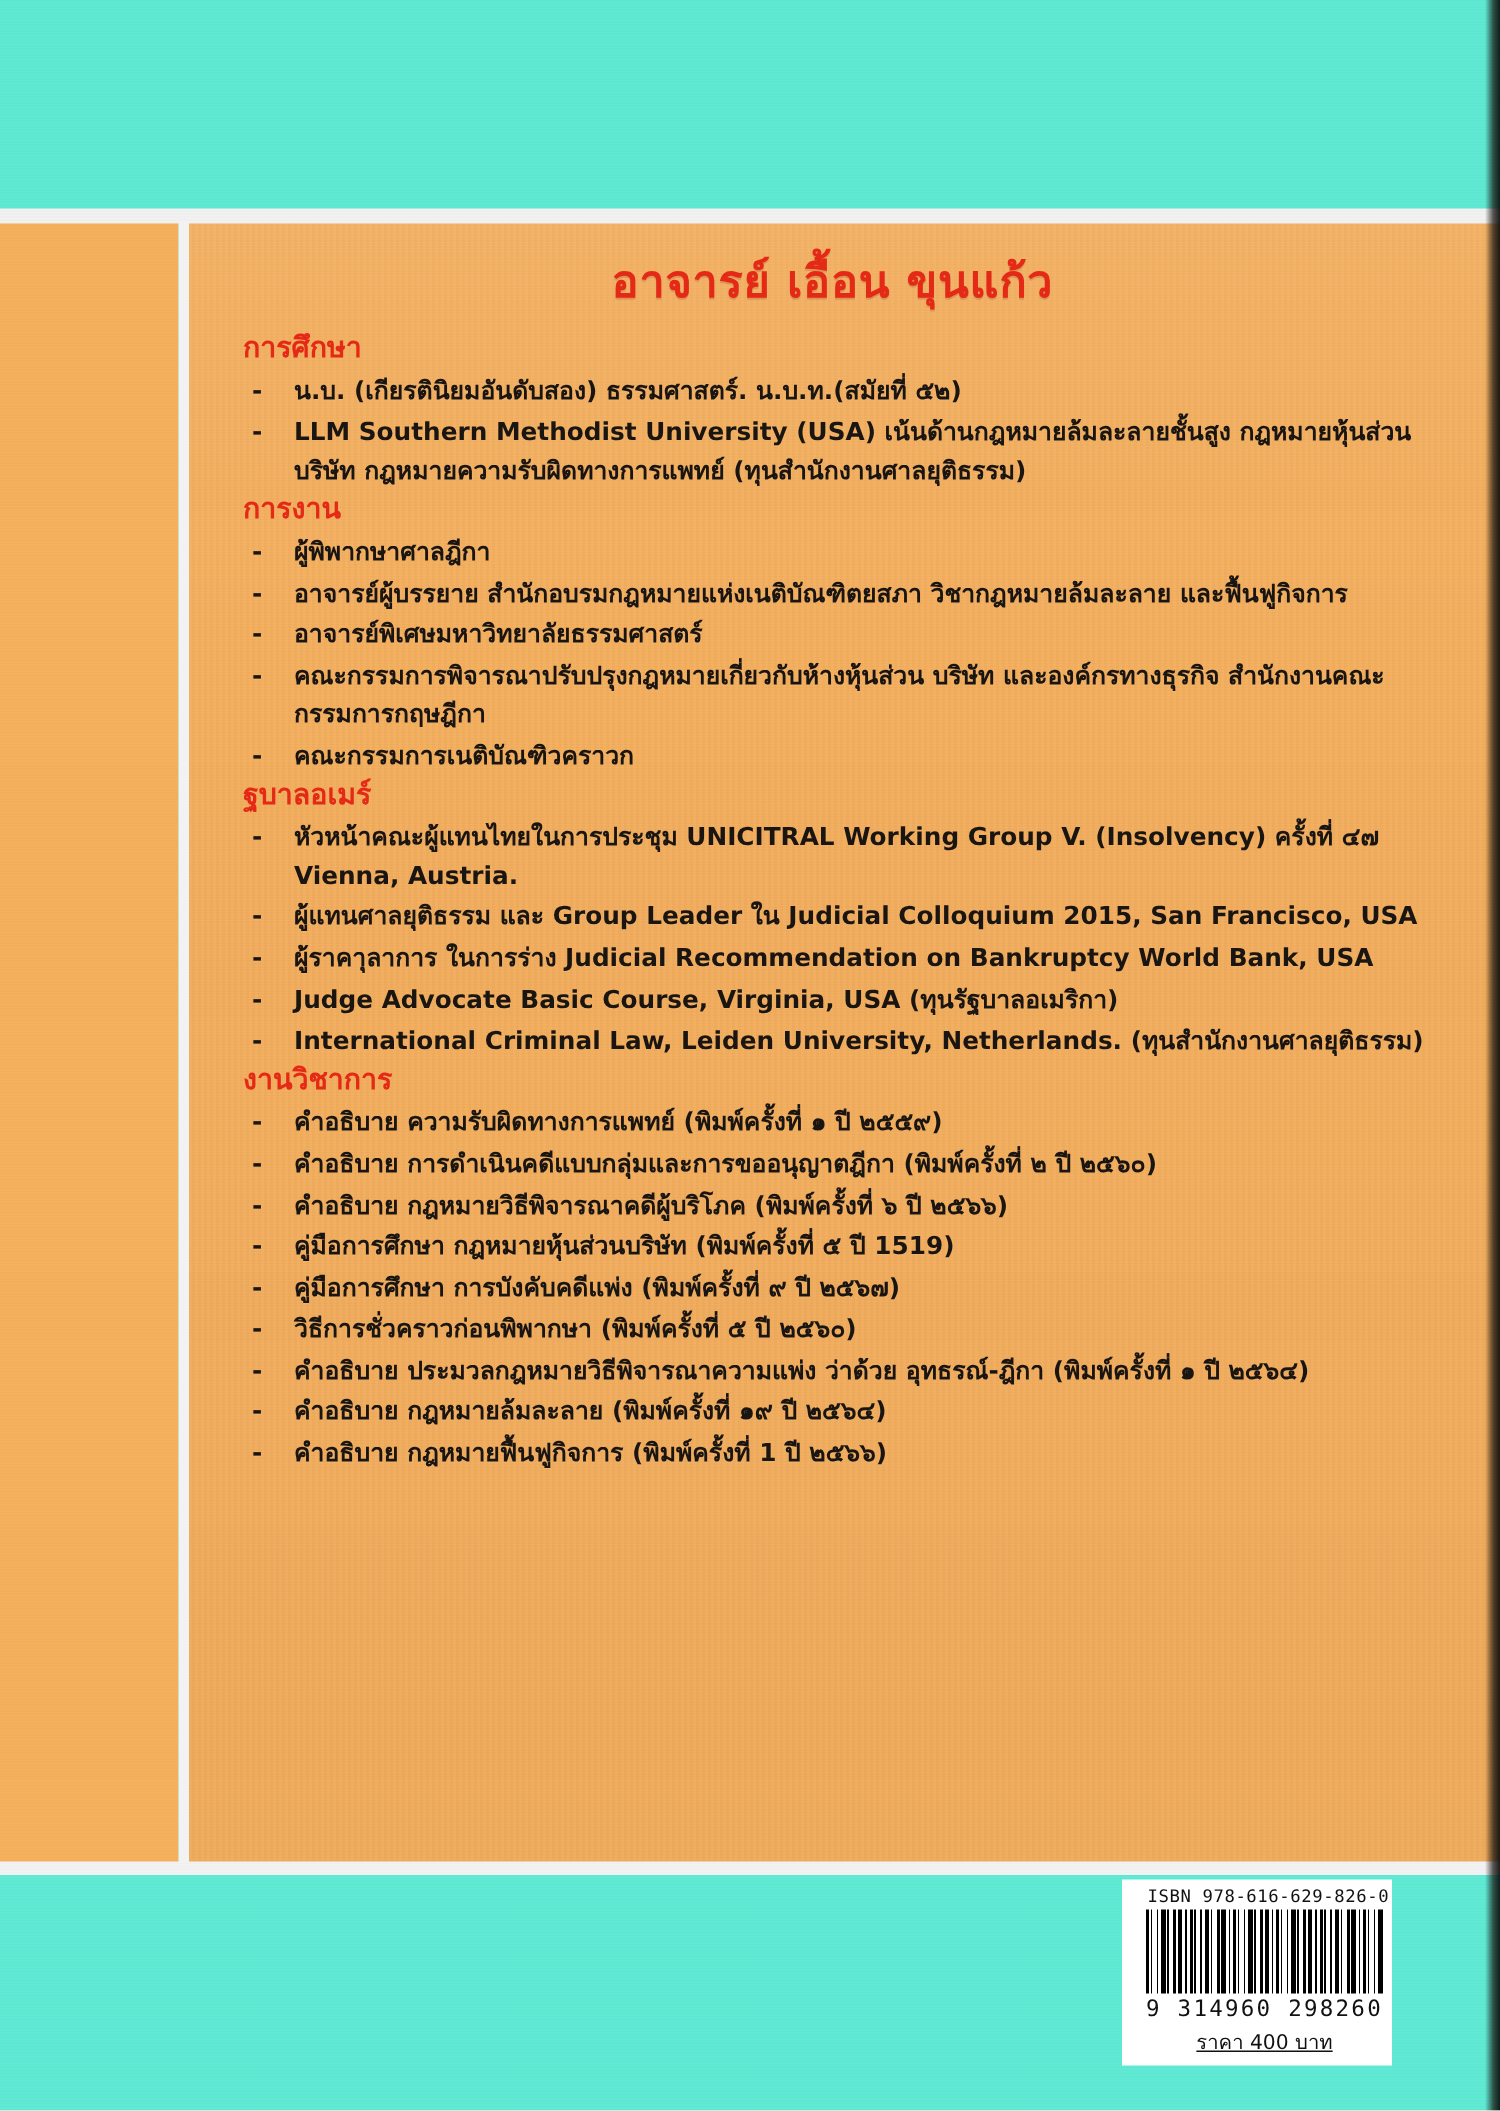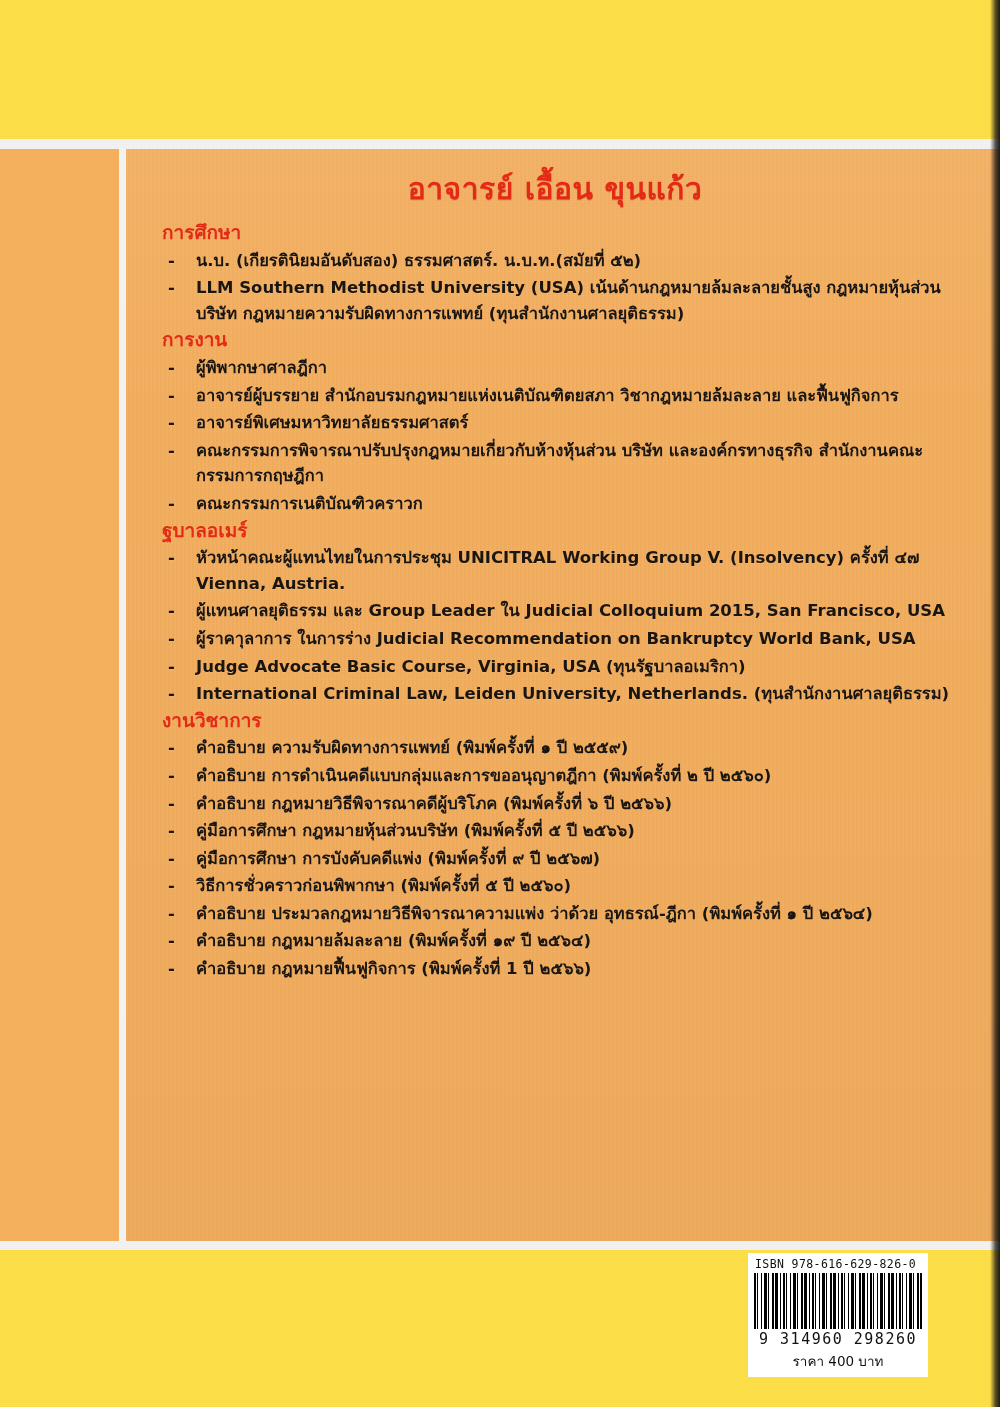--- a/index.html
+++ b/index.html
@@ -12,21 +12,21 @@
     height: 1407px;
     position: relative;
     overflow: hidden;
     font-family: "DejaVu Sans", "Liberation Sans", sans-serif;
   }
 
   
   #book-back-cover {
     position: absolute;
     inset: 0;
-    background: #fde047;
+    background: #5eead4;
   }
 
   
   #book-back-cover::after {
     content: "";
     position: absolute;
     inset: 0;
     pointer-events: none;
     background-image:
       repeating-linear-gradient(0deg, rgba(0,0,0,0.016) 0 1px, rgba(255,255,255,0.016) 1px 2px);
@@ -146,21 +146,21 @@
     display: block;
   }
 
   
   .barcode-block {
     position: absolute;
     left: 748px;
     top: 1253px;
     width: 180px;
     background: #ffffff;
-    padding: 4px 6px 4px 6px;
+    padding: 4px 6px 4px 16px;
     z-index: 30;
     box-sizing: border-box;
   }
   .isbn-line {
     font-family: "DejaVu Sans Mono", "Liberation Mono", monospace;
     font-size: 11.5px;
     color: #111;
     letter-spacing: .4px;
     white-space: nowrap;
     margin: 0 0 2px 1px;
@@ -183,20 +183,21 @@
     text-align: center;
     margin: 1px 0 0 0;
     white-space: nowrap;
   }
   .price-line {
     font-size: 13.5px;
     color: #111;
     text-align: center;
     margin: 2px 0 1px 0;
     white-space: nowrap;
+    text-decoration: underline;
   }
 </style>
 </head>
 <body>
 
 <div id="book-back-cover">
 
   <div class="orange-strip-left"></div>
   <div class="orange-panel-main"></div>
 
@@ -284,21 +285,21 @@
         <li>
           <span class="bullet-dash">-</span>
           <span class="entry-text">คำอธิบาย การดำเนินคดีแบบกลุ่มและการขออนุญาตฎีกา (พิมพ์ครั้งที่ ๒ ปี ๒๕๖๐)</span>
         </li>
         <li>
           <span class="bullet-dash">-</span>
           <span class="entry-text">คำอธิบาย กฎหมายวิธีพิจารณาคดีผู้บริโภค (พิมพ์ครั้งที่ ๖ ปี ๒๕๖๖)</span>
         </li>
         <li>
           <span class="bullet-dash">-</span>
-          <span class="entry-text">คู่มือการศึกษา กฎหมายหุ้นส่วนบริษัท (พิมพ์ครั้งที่ ๕ ปี ๒๕๖๖)</span>
+          <span class="entry-text">คู่มือการศึกษา กฎหมายหุ้นส่วนบริษัท (พิมพ์ครั้งที่ ๕ ปี 1519)</span>
         </li>
         <li>
           <span class="bullet-dash">-</span>
           <span class="entry-text">คู่มือการศึกษา การบังคับคดีแพ่ง (พิมพ์ครั้งที่ ๙ ปี ๒๕๖๗)</span>
         </li>
         <li>
           <span class="bullet-dash">-</span>
           <span class="entry-text">วิธีการชั่วคราวก่อนพิพากษา (พิมพ์ครั้งที่ ๕ ปี ๒๕๖๐)</span>
         </li>
         <li>

